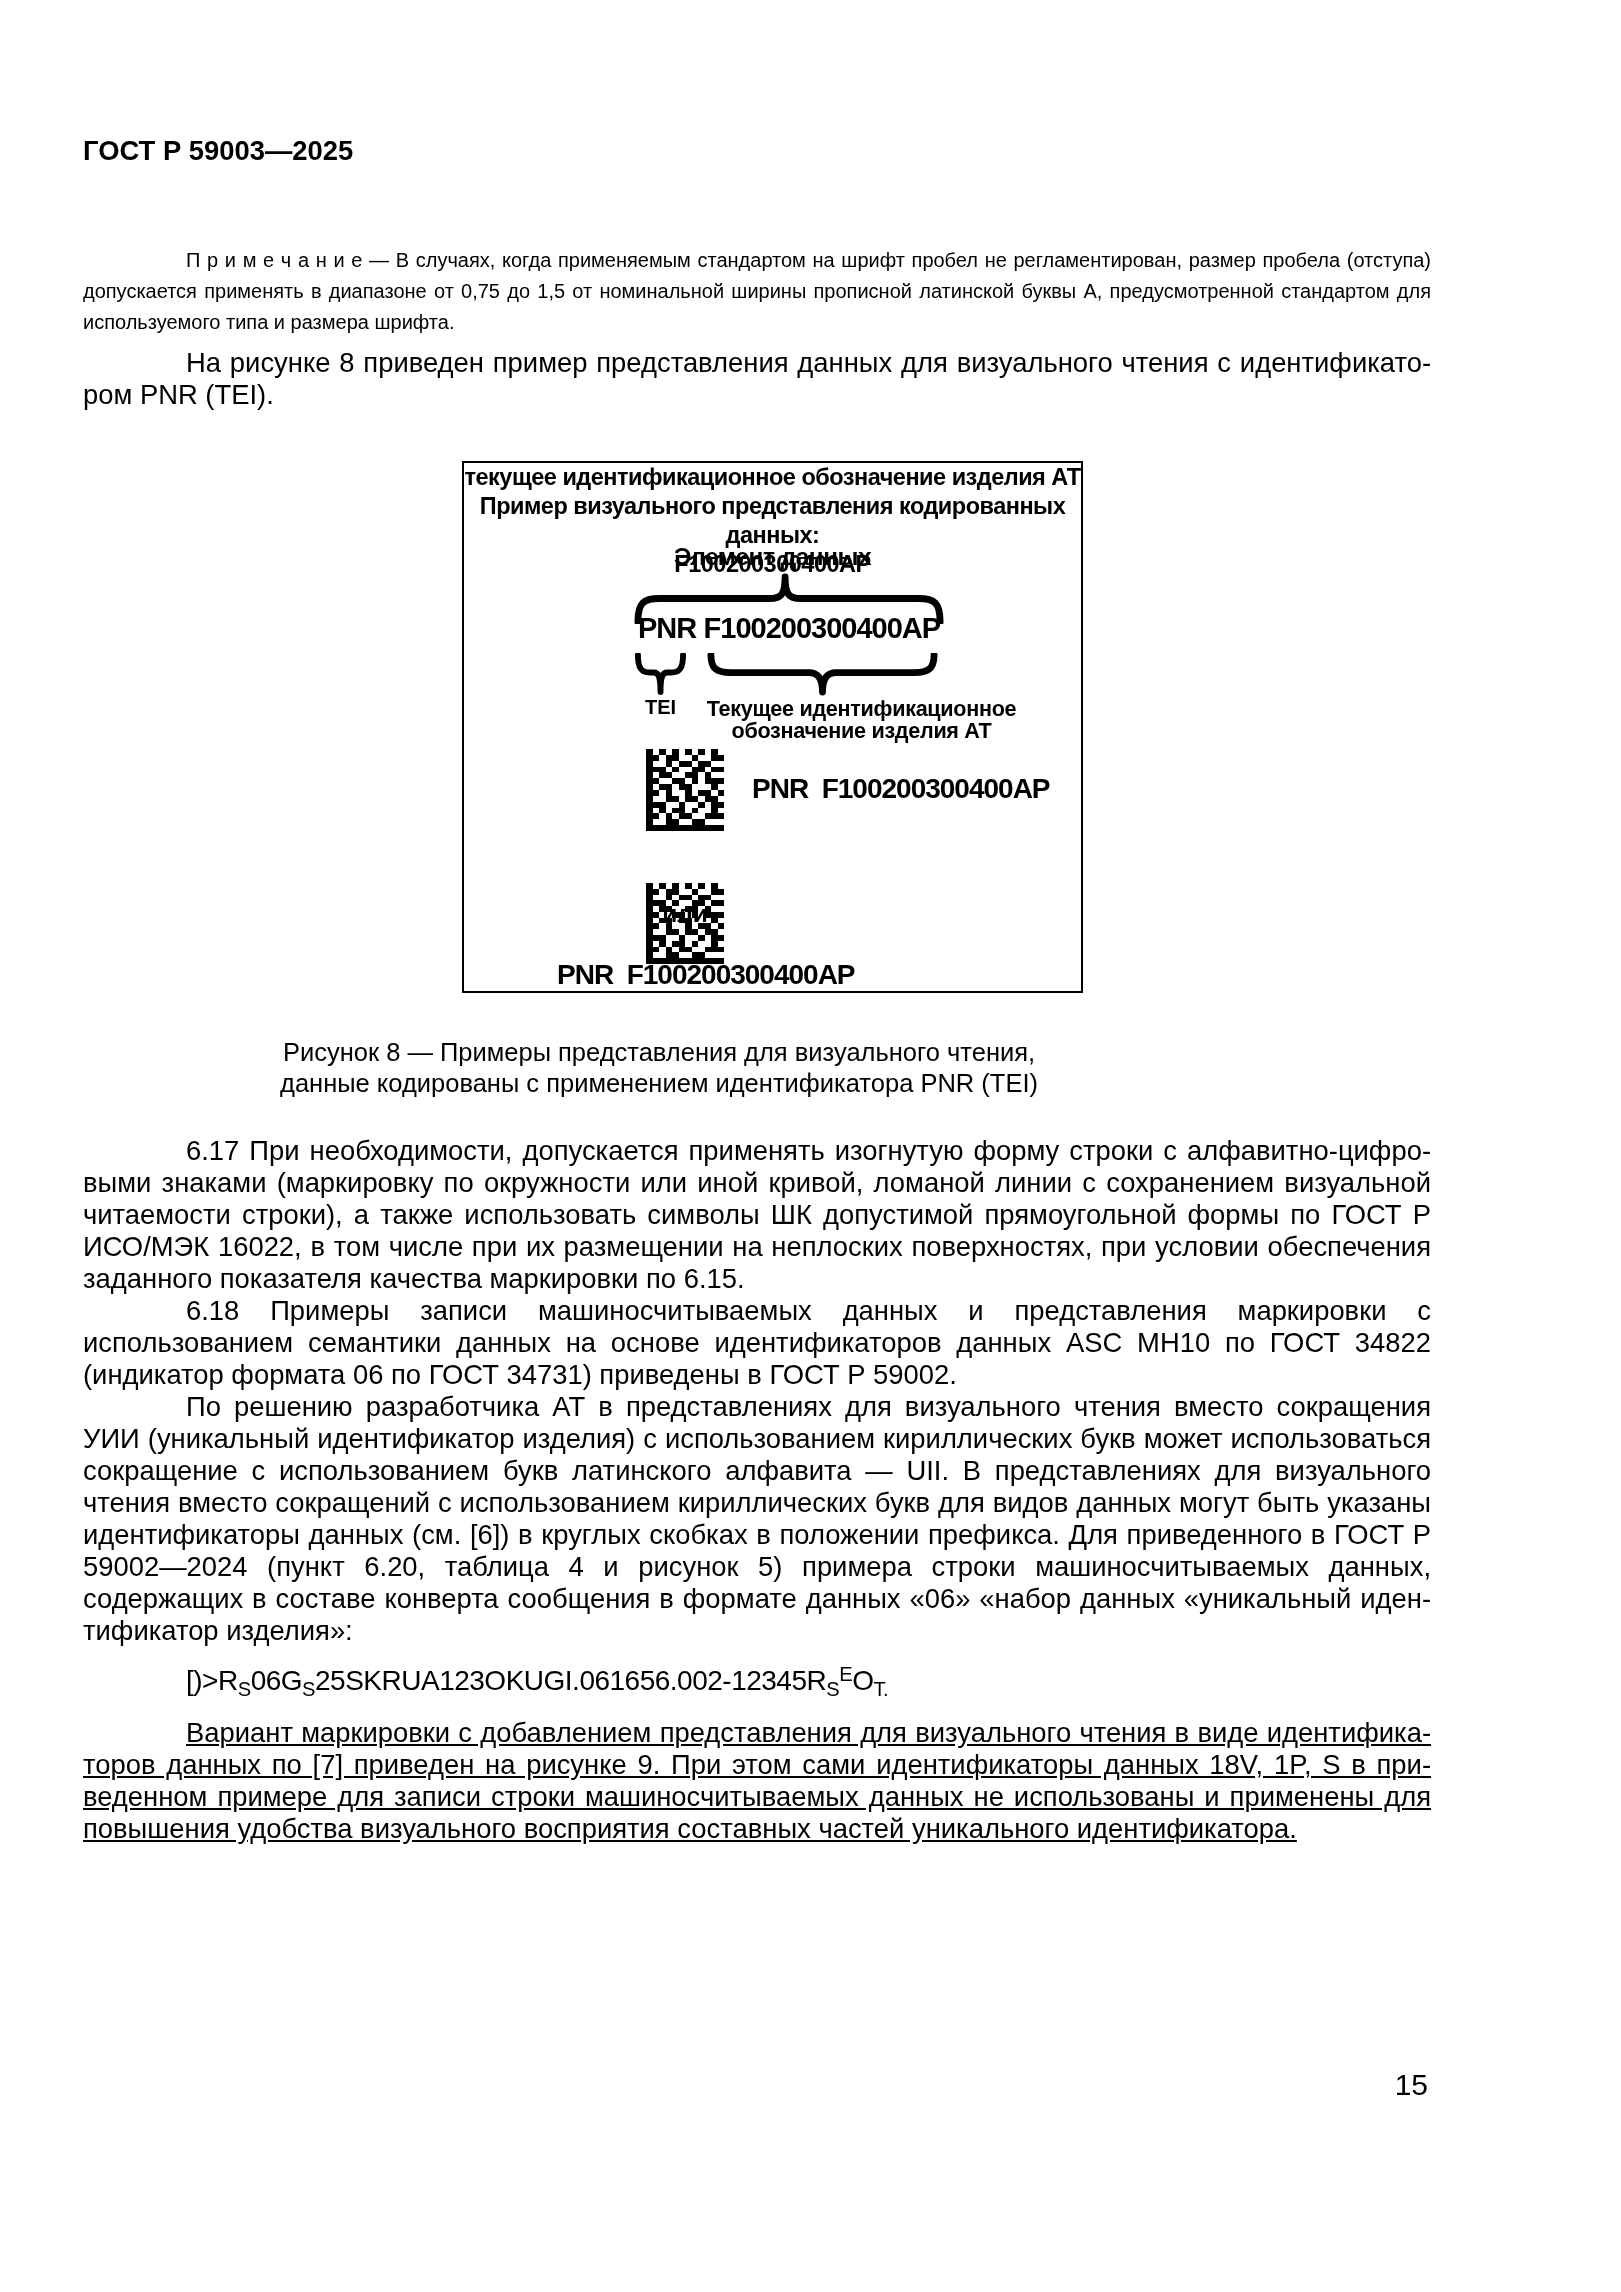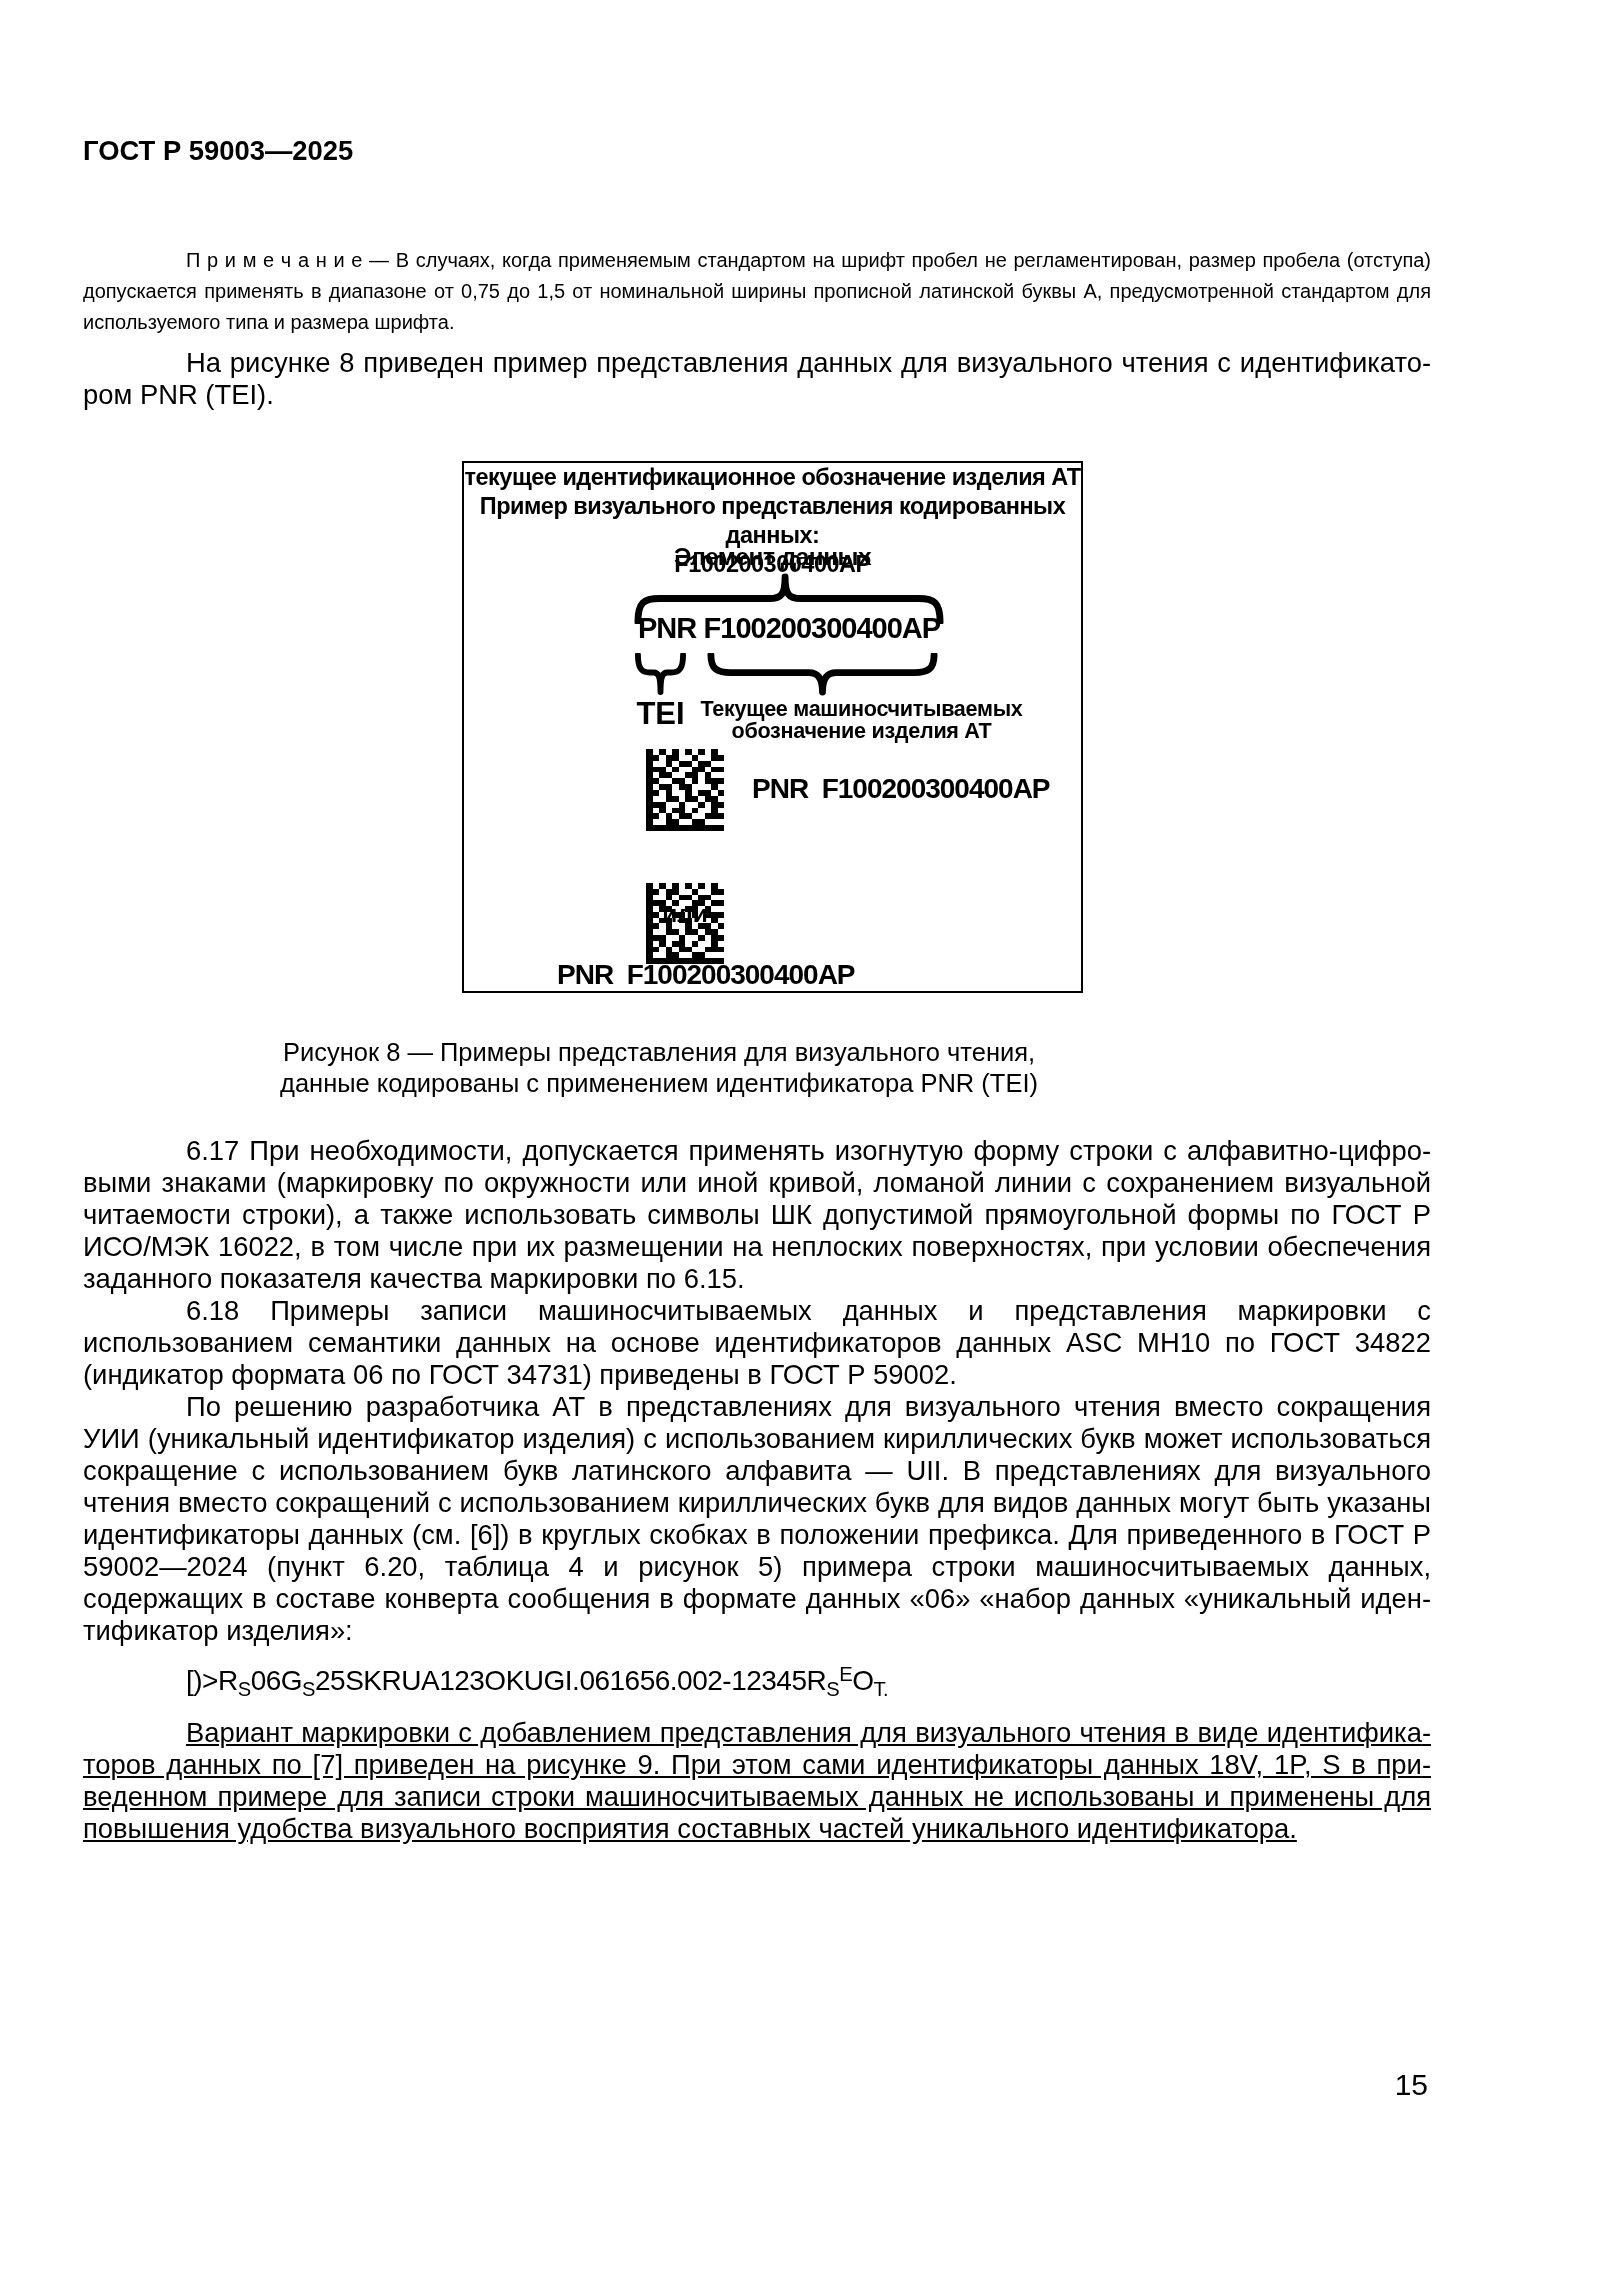--- a/index.html
+++ b/index.html
@@ -36,21 +36,21 @@
   .fig-element-label { top:80px; left:0; width:100%; text-align:center;
     font-weight:bold; font-size:24.5px; letter-spacing:-0.5px; }
   .brace-svg { display:block; }
   .over-brace { left:170px; top:110px; width:310px; height:51px; }
   .under-brace-small { left:170px; top:190px; width:53px; height:43px; }
   .under-brace-big { left:243px; top:190px; width:231px; height:43px; }
   .fig-code-row { left:170px; top:149px; width:310px; display:flex;
     justify-content:space-between; padding:0 3.9px;
     font-weight:bold; font-size:29px; letter-spacing:-1px; }
   .fig-tei { left:170px; top:233px; width:53px; text-align:center;
-    font-weight:bold; font-size:31px; }
+    font-weight:bold; font-size:20px; }
   .fig-value-label { left:233px; top:235px; width:329px; text-align:center;
     font-weight:bold; font-size:21.6px; line-height:21.6px; letter-spacing:-0.3px; }
   .datamatrix { left:182px; top:286px; width:78px; height:82px; }
   .datamatrix.second { top:420px; height:81px; }
   .dm-on { background:#000; }
   .fig-dm-side-text { left:288px; top:310px; font-weight:bold; font-size:28px;
     letter-spacing:-1px; white-space:pre; }
   .fig-or { left:182px; top:389px; width:78px; text-align:center;
     font-weight:bold; font-size:24.5px;margin-top:48px; }
   .fig-bottom-text { left:93px; top:496px; font-weight:bold; font-size:28px;
@@ -103,21 +103,21 @@
 
   <svg class="fig-abs brace-svg under-brace-small" viewBox="0 0 54 44" preserveAspectRatio="none">
     <path d="M4,2 C4,16 8,20 16,20 L20,20 C25,20 27,24 27,40 C27,24 29,20 34,20 L38,20 C46,20 50,16 50,2" fill="none" stroke="#000" stroke-width="6" stroke-linecap="round" stroke-linejoin="round"></path>
   </svg>
   <svg class="fig-abs brace-svg under-brace-big" viewBox="0 0 236 44" preserveAspectRatio="none">
     <path d="M4,2 C4,16 10,20 24,20 L104,20 C112,20 118,24 118,40 C118,24 124,20 132,20 L212,20 C226,20 232,16 232,2" fill="none" stroke="#000" stroke-width="7" stroke-linecap="round" stroke-linejoin="round"></path>
   </svg>
 
   <div class="fig-abs fig-tei">TEI</div>
   <div class="fig-abs fig-value-label">
-    <div>Текущее машиносчитываемых</div>
+    <div>Текущее идентификационное</div>
     <div>обозначение изделия АТ</div>
   </div>
 
   <div class="fig-abs datamatrix" style="display: grid; grid-template-columns: repeat(12, 1fr); grid-template-rows: repeat(14, 1fr);">
       <div class="dm-on"></div>
       <div></div>
       <div class="dm-on"></div>
       <div></div>
       <div class="dm-on"></div>
       <div></div>

